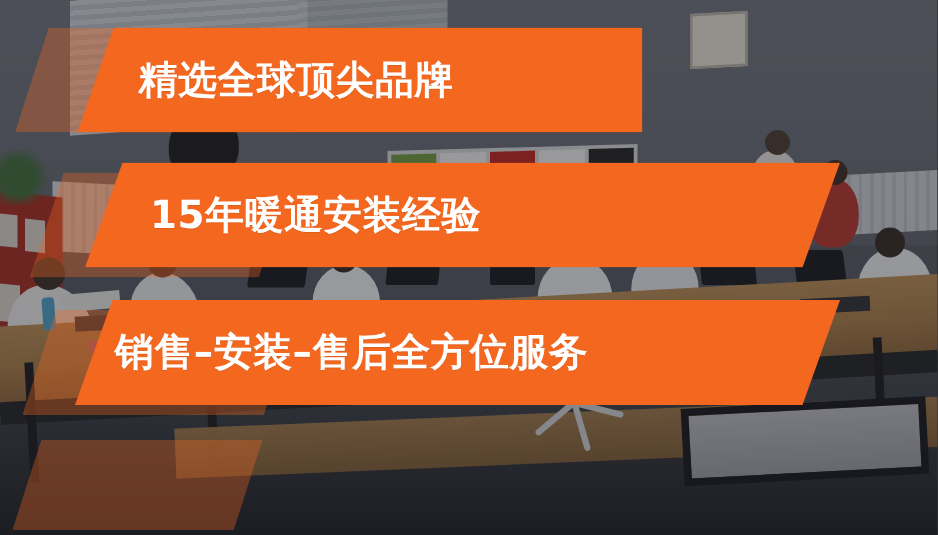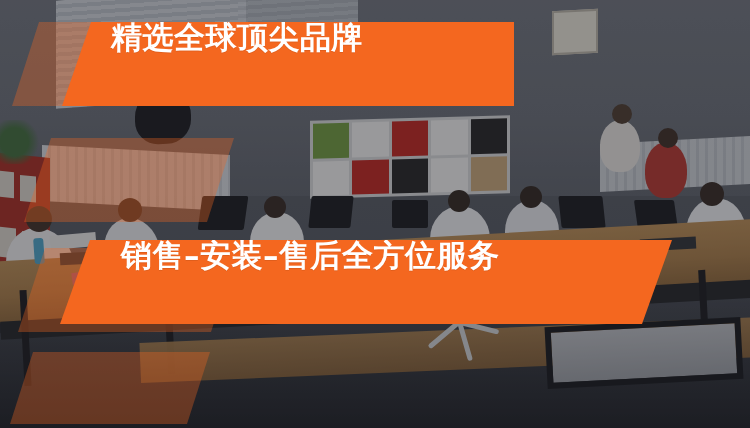--- a/index.html
+++ b/index.html
@@ -218,20 +218,21 @@
   .accent.a4{
     left:10px; top:352px; width:200px; height:72px;
     clip-path:polygon(23px 0, 200px 0, 177px 72px, 0 72px);
   }
 
   
   .banner{
     position:absolute;
     background:#f4671f;
     display:flex;
+    align-items:center;
   }
   .banner .txt{
     color:#ffffff;
     font-weight:700;
     letter-spacing:.5px;
     white-space:nowrap;
     line-height:1;
     text-shadow:0 1px 0 rgba(0,0,0,.08);
   }
 
@@ -247,21 +248,21 @@
     left:68px; top:130px; width:604px; height:84px;
     clip-path:polygon(30px 0, 604px 0, 574px 84px, 0 84px);
   }
   .b2 .txt{ margin-left:52px; font-size:31px; }
 
   
   .b3{
     left:60px; top:240px; width:612px; height:84px;
     clip-path:polygon(30px 0, 612px 0, 582px 84px, 0 84px);
   }
-  .b3 .txt{ margin-left:61px; font-size:31px; }
+  .b3 .txt{ margin-left:32px; font-size:31px; }
 
   
   .b4{
     left:52px; top:344px; width:648px; height:76px;
     clip-path:polygon(28px 0, 648px 0, 620px 76px, 0 76px);
   }
   .b4 .txt{ margin-left:52px; font-size:29px; }
 </style>
 </head>
 <body>
@@ -355,19 +356,22 @@
 
   <div class="accent a1"></div>
   <div class="accent a2"></div>
   <div class="accent a3"></div>
   <div class="accent a4"></div>
 
   <div class="banner b1">
     <span class="txt">精选全球顶尖品牌</span>
   </div>
 
+  <div class="banner b2">
+    <span class="txt">15年暖通安装经验</span>
+  </div>
 
   <div class="banner b3">
     <span class="txt">销售–安装–售后全方位服务</span>
   </div>
 
 
 </div>
 
 </body></html>

